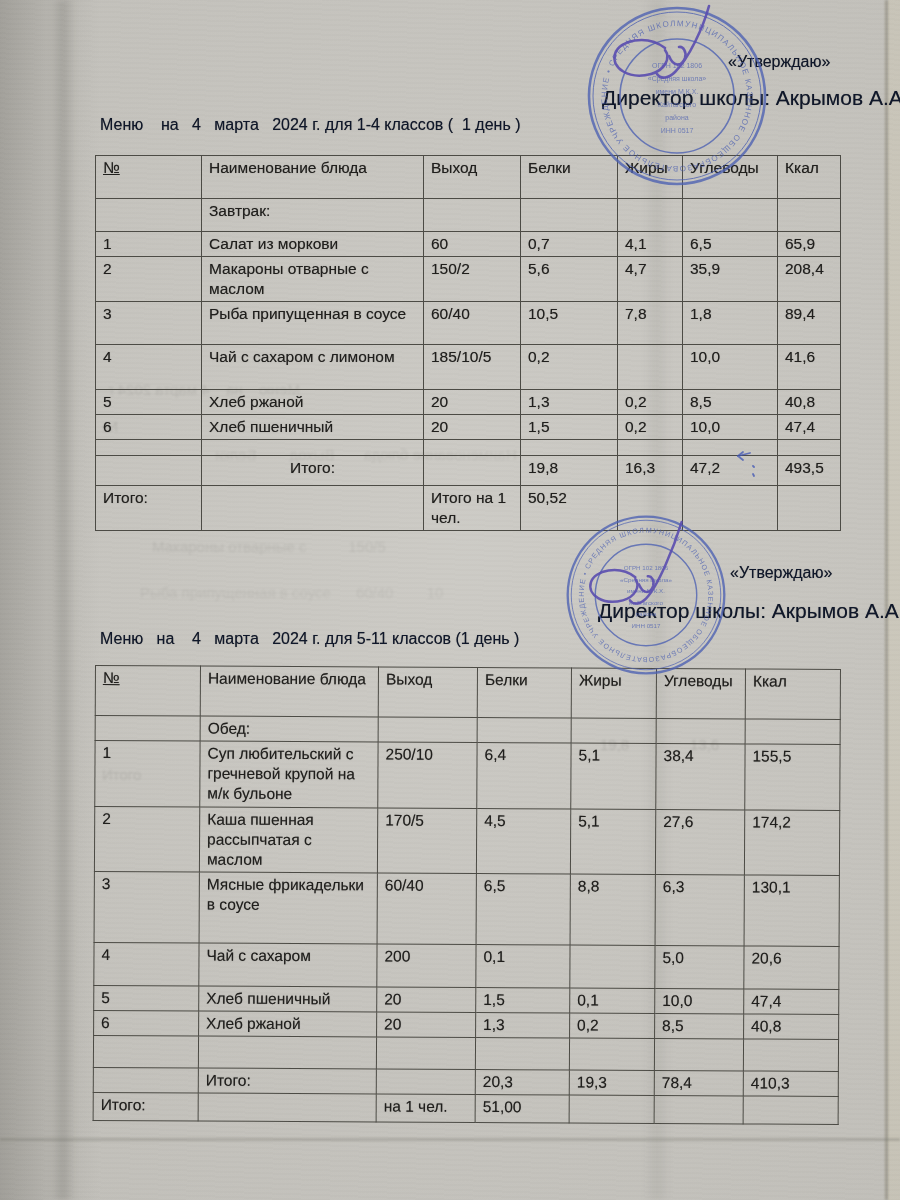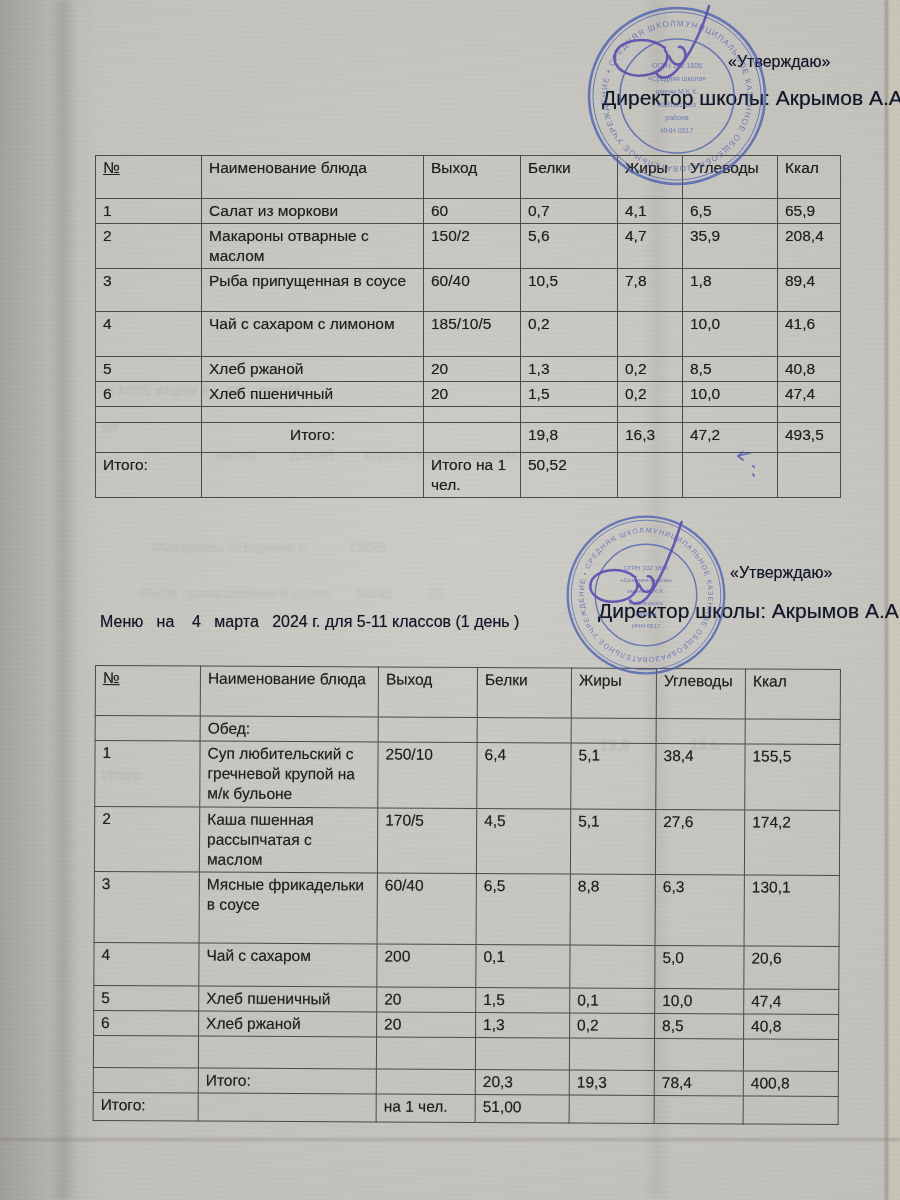--- a/index.html
+++ b/index.html
@@ -72,20 +72,21 @@
   <div class="ghost mir" style="left:102px;top:418px;font-size:15px;opacity:.14">№</div>
   <div class="ghost mir" style="left:215px;top:446px;font-size:15px;opacity:.10">Наименование блюда       Выход        Белки</div>
   <div class="ghost" style="left:152px;top:538px;font-size:15px;opacity:.11">Макароны отварные с          150/5</div>
   <div class="ghost" style="left:140px;top:584px;font-size:15px;opacity:.09">Рыба припущенная в соусе      60/40        10</div>
   <div class="ghost" style="left:600px;top:736px;font-size:15px;opacity:.17">19,8</div>
   <div class="ghost" style="left:690px;top:736px;font-size:15px;opacity:.17">13,6</div>
   <div class="ghost" style="left:102px;top:766px;font-size:15px;opacity:.13">Итого</div>
 
   <div class="txt approve" style="left:728px;top:53px">«Утверждаю»</div>
   <div class="txt director" style="left:602px;top:86px">Директор школы: Акрымов А.А.</div>
+  <div class="txt menu-title" style="left:100px;top:116px">Меню    на   4   марта   2024 г. для 1-4 классов (  1 день )</div>
 
   <table class="menu-table" id="t1" style="left:95px;top:155px">
     <colgroup>
       <col style="width:106px">
         <col style="width:222px">
         <col style="width:97px">
       <col style="width:97px">
         <col style="width:65px">
         <col style="width:95px">
         <col style="width:63px">
@@ -93,20 +94,29 @@
     <tbody>
         <tr style="height:43px">
       <td class="u">№</td>
       <td>Наименование блюда</td>
       <td>Выход</td>
       <td>Белки</td>
       <td>Жиры</td>
       <td>Углеводы</td>
       <td>Ккал</td>
     </tr>
+    <tr style="height:33px">
+      <td></td>
+      <td>Завтрак:</td>
+      <td></td>
+          <td></td>
+      <td></td>
+          <td></td>
+      <td></td>
+    </tr>
     <tr style="height:25px">
       <td>1</td>
       <td>Салат из  моркови</td>
       <td>60</td>
       <td>0,7</td>
       <td>4,1</td>
       <td>6,5</td>
       <td>65,9</td>
     </tr>
     <tr style="height:45px">
@@ -179,21 +189,21 @@
       <td>50,52</td>
       <td></td>
           <td></td>
       <td></td>
     </tr>
   </tbody>
     </table>
 
   <div class="txt approve" style="left:730px;top:564px">«Утверждаю»</div>
   <div class="txt director" style="left:598px;top:599px">Директор школы: Акрымов А.А.</div>
-  <div class="txt menu-title" style="left:100px;top:613px">Меню   на    4   марта   2024 г. для 5-11 классов (1 день )</div>
+  <div class="txt menu-title" style="left:100px;top:630px">Меню   на    4   марта   2024 г. для 5-11 классов (1 день )</div>
 
   <table class="menu-table" id="t2" style="left:95px;top:665px">
     <colgroup>
       <col style="width:105px">
         <col style="width:178px">
         <col style="width:99px">
       <col style="width:94px">
         <col style="width:85px">
         <col style="width:89px">
         <col style="width:95px">
@@ -280,21 +290,21 @@
           <td></td>
       <td></td>
     </tr>
     <tr style="height:23px">
       <td></td>
       <td>Итого:</td>
       <td></td>
       <td>20,3</td>
       <td>19,3</td>
       <td>78,4</td>
-      <td>400,8</td>
+      <td>410,3</td>
     </tr>
     <tr style="height:28px">
       <td>Итого:</td>
       <td></td>
       <td>на 1 чел.</td>
       <td>51,00</td>
       <td></td>
           <td></td>
       <td></td>
     </tr>

